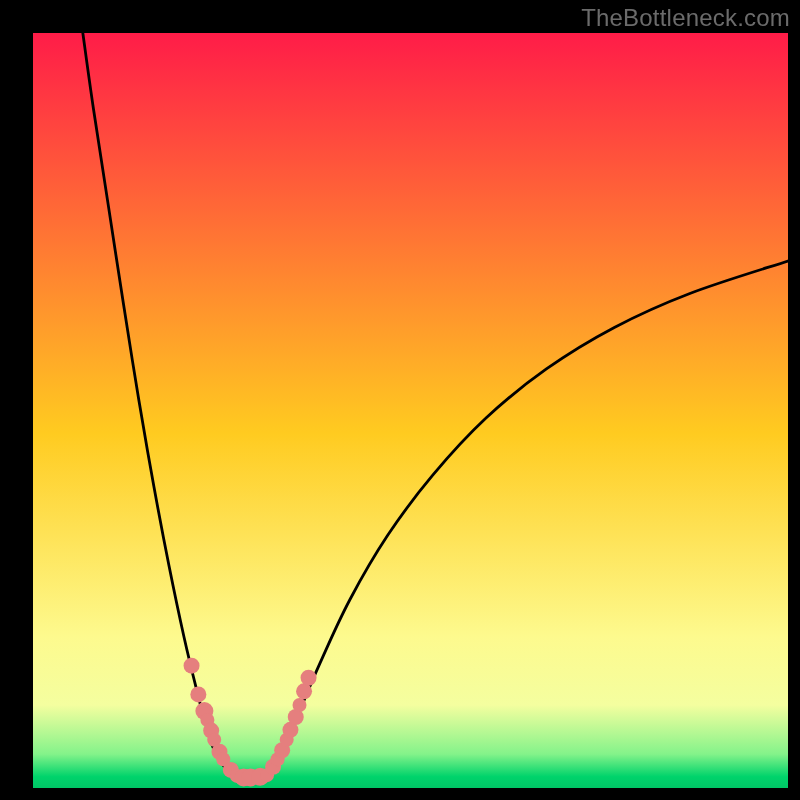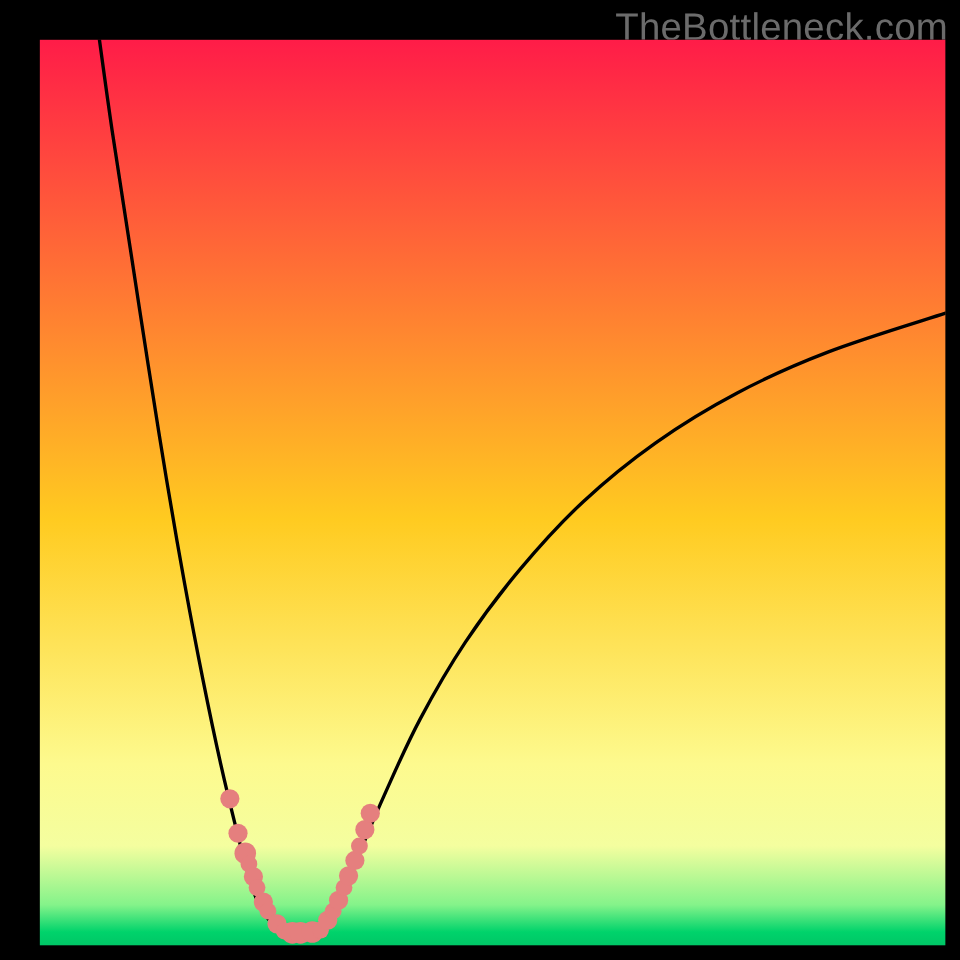--- a/index.html
+++ b/index.html
@@ -17,21 +17,21 @@
     top: 0;
     width: 800px;
     height: 800px;
     background: #000;
   }
   .watermark {
     position: absolute;
     top: 4px;
     right: 10px;
     color: #6b6b6b;
-    font-size: 32px;
+    font-size: 24px;
     letter-spacing: 0.2px;
     font-weight: 400;
   }
   .plot-wrap {
     position: absolute;
     left: 33px;
     top: 33px;
     width: 755px;
     height: 755px;
     background: #000;

